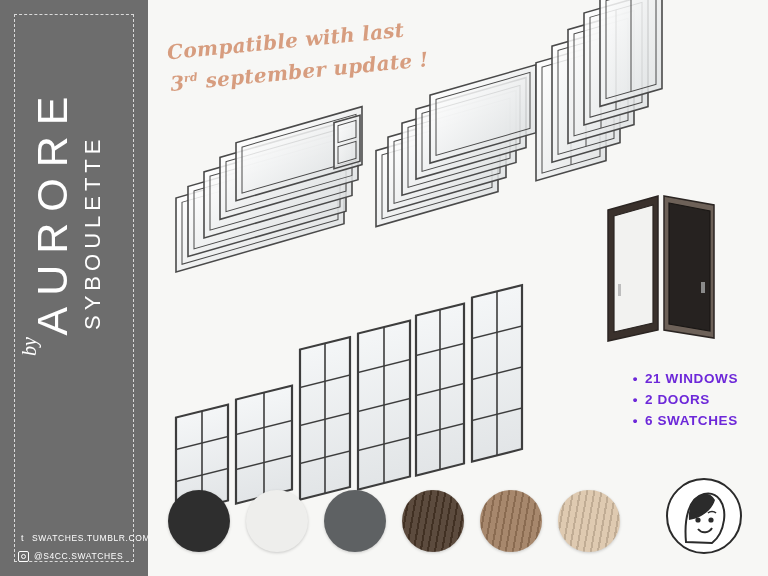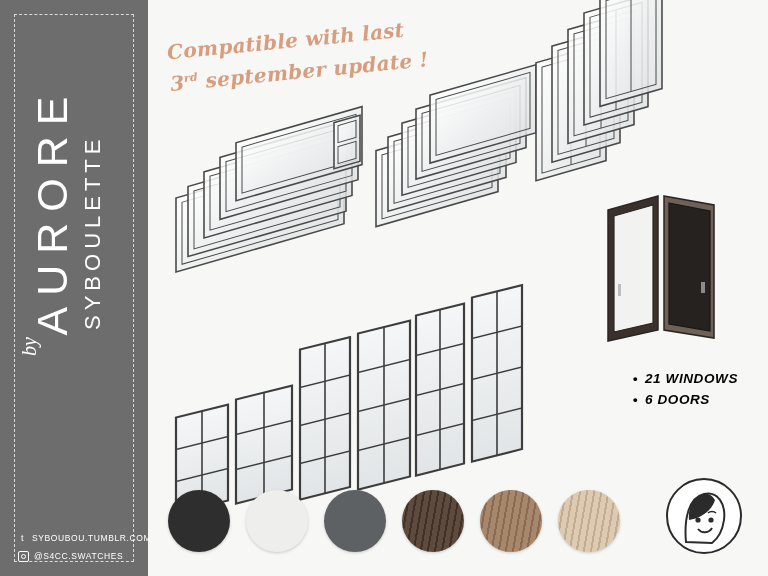--- a/index.html
+++ b/index.html
@@ -133,26 +133,25 @@
     transform: rotate(-5.5deg);
     letter-spacing: 0.3px;
   }
   .headline sup { font-size: 11px; }
 
   
   .features {
     position: absolute;
     right: 30px;
     top: 368px;
-    color: #000000;
+    color: #6d28d9;
     font-size: 13.5px;
     font-weight: bold;
     letter-spacing: 0.6px;
     line-height: 21px;
-    font-style: italic;
   }
   .features div::before {
     content: "\2022";
     margin-right: 7px;
   }
 
   
   .swatch-row {
     position: absolute;
     left: 168px;
@@ -345,21 +344,22 @@
     </svg>
   </div>
 
   <div class="headline">
     <span>Compatible with last</span><br>
     <span>3</span><sup>rd</sup><span> september update !</span>
   </div>
 
   <div class="features">
     <div>21 WINDOWS</div>
-    <div>6 DOORS</div>
+    <div>2 DOORS</div>
+    <div>6 SWATCHES</div>
   </div>
 
   <div class="swatch-row">
     <div class="swatch" id="sw0" style="background: rgb(46, 46, 46);"></div>
     <div class="swatch" id="sw1" style="background: rgb(238, 238, 236);"></div>
     <div class="swatch" id="sw2" style="background: rgb(94, 97, 99);"></div>
     <div class="swatch" id="sw3" style="background: repeating-linear-gradient(100deg, rgba(0, 0, 0, 0.12) 0px, rgba(0, 0, 0, 0.12) 2px, rgba(255, 255, 255, 0.1) 2px, rgba(255, 255, 255, 0.1) 7px), rgb(74, 55, 40);"></div>
     <div class="swatch" id="sw4" style="background: repeating-linear-gradient(100deg, rgba(0, 0, 0, 0.12) 0px, rgba(0, 0, 0, 0.12) 2px, rgba(255, 255, 255, 0.1) 2px, rgba(255, 255, 255, 0.1) 7px), rgb(157, 122, 92);"></div>
     <div class="swatch" id="sw5" style="background: repeating-linear-gradient(100deg, rgba(0, 0, 0, 0.12) 0px, rgba(0, 0, 0, 0.12) 2px, rgba(255, 255, 255, 0.1) 2px, rgba(255, 255, 255, 0.1) 7px), rgb(219, 196, 168);"></div>
   </div>
@@ -379,21 +379,21 @@
 
   <div class="sidebar">
     <div class="sidebar-dash"></div>
     <div class="vert-title">AURORE</div>
     <div class="vert-by">by</div>
     <div class="vert-author">SYBOULETTE</div>
 
     <div class="social">
       <div class="row">
         <span class="ico-t">t</span>
-        <span>SYBOUBOU.TUMBLR.COM</span>
+        <span>SWATCHES.TUMBLR.COM</span>
       </div>
       <div class="row">
         <span class="ico-sq"></span>
         <span>@S4CC.SWATCHES</span>
       </div>
     </div>
   </div>
 
 </div>
 

